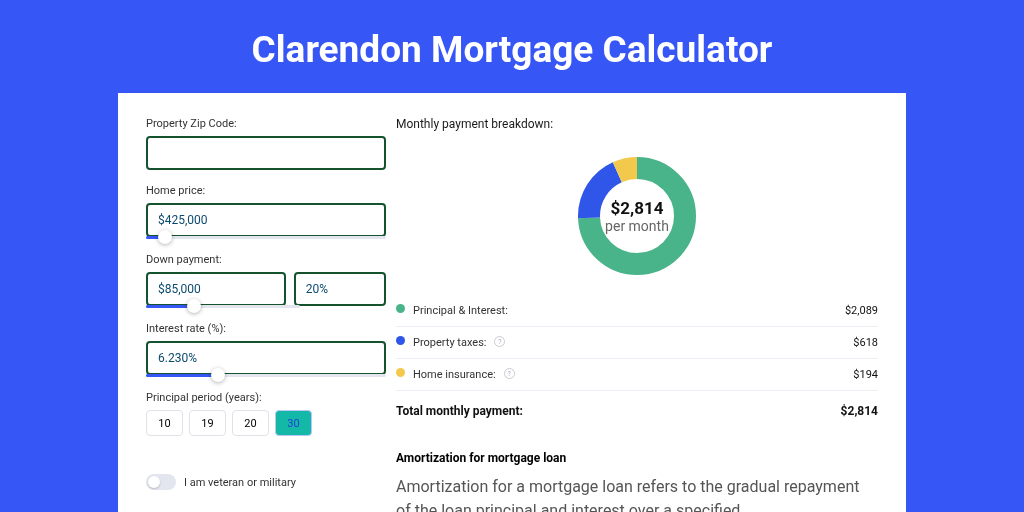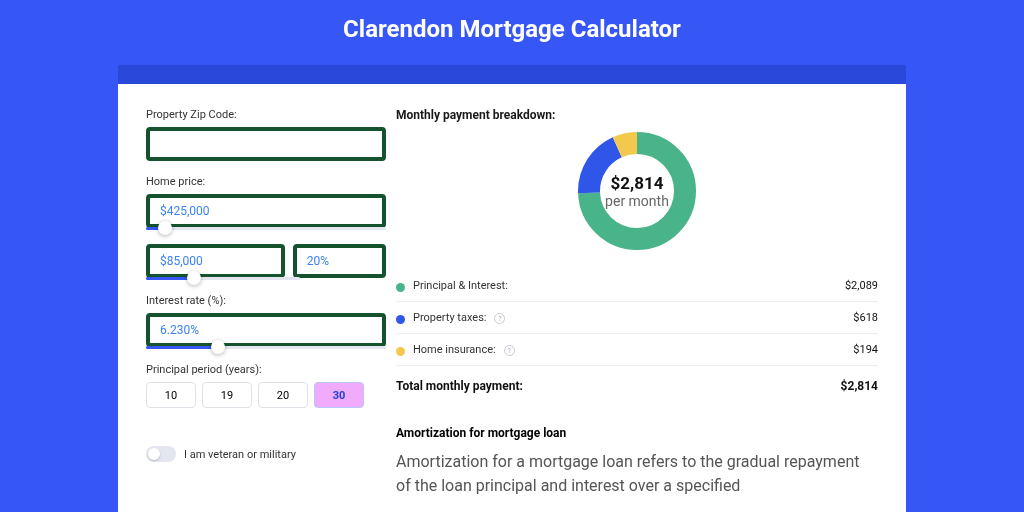--- a/index.html
+++ b/index.html
@@ -1,48 +1,48 @@
 <!DOCTYPE html>
 <html><head>
 <meta charset="utf-8">
 <style>
 *{box-sizing:border-box;margin:0;padding:0;font-family:-apple-system,BlinkMacSystemFont,"Segoe UI",Roboto,Arial,sans-serif}
 body{background:#3656f5;width:1024px;height:512px;overflow:hidden;display:flex;flex-direction:column;align-items:center}
-.page-title{color:#fff;font-size:24px;font-weight:700;margin-top:15px;margin-bottom:22px}
+.page-title{color:#fff;font-size:37px;font-weight:700;margin-top:28px;margin-bottom:22px}
 .banner{width:788px;height:28px;background:#2a49db}
 .card{width:788px;background:#fff;display:flex;padding:24px 28px 14px 28px;gap:10px;height:500px}
 .left{width:240px;display:flex;flex-direction:column}
 .right{flex:1;display:flex;flex-direction:column}
 .lbl{font-size:11px;color:#333;margin-bottom:6px}
-.inp{width:100%;height:34px;border:4px solid #14532d;border-radius:4px;padding:0 10px;font-size:12px;color:#3b82f6}
+.inp{width:100%;height:34px;border:2px solid #14532d;border-radius:4px;padding:0 10px;font-size:12px;color:#0c4a6e}
 .inp::placeholder{color:#999}
 .slider-track{height:3px;background:#e3e6ef;border-radius:3px;position:relative;margin-top:-1px}
 .slider-fill{height:3px;background:#3656f5;border-radius:3px;position:absolute;left:0;top:0}
 .slider-thumb{width:14px;height:14px;background:#fff;border-radius:50%;box-shadow:0 1px 4px rgba(0,0,0,.3);position:absolute;top:-6px;transform:translateX(-50%)}
 .field{margin-bottom:14px}
 .row2{display:flex;gap:8px}
 .row2 .inp:first-child{flex:1.7}
 .row2 .inp:last-child{flex:1}
 .periods{display:flex;gap:6px}
-.period-btn{border:1px solid #e0e2e8;background:#fff;border-radius:4px;height:26px;width:50px;font-size:11px;display:flex;align-items:center;justify-content:center;cursor:pointer}
-.period-btn.active{background:#f0abfc;border-color:#b9c6f9;color:#2140d8;font-weight:700}
+.period-btn{border:1px solid #e0e2e8;background:#fff;border-radius:4px;height:26px;width:37px;font-size:11px;display:flex;align-items:center;justify-content:center;cursor:pointer}
+.period-btn.active{background:#14b8a6;border-color:#b9c6f9;color:#2140d8;font-weight:400}
 .toggle-row{display:flex;align-items:center;gap:8px;margin-top:24px}
 .toggle{width:30px;height:16px;background:#e3e6ef;border-radius:10px;position:relative}
 .toggle-knob{width:12px;height:12px;background:#fff;border-radius:50%;position:absolute;top:2px;left:2px;box-shadow:0 1px 2px rgba(0,0,0,.2)}
 .toggle-label{font-size:11px;color:#333}
-.section-title{font-size:12px;font-weight:700;color:#1a1a1a;margin-bottom:4px}
+.section-title{font-size:12px;font-weight:400;color:#1a1a1a;margin-bottom:20px}
 .donut-wrap{display:flex;justify-content:center;margin:4px 0 18px}
 .donut{position:relative;width:122px;height:122px}
 .donut svg{transform:rotate(-90deg)}
 .donut-center{position:absolute;inset:0;display:flex;flex-direction:column;align-items:center;justify-content:center}
 .donut-amt{font-size:17px;font-weight:700;color:#111}
 .donut-sub{font-size:14px;color:#666}
 .breakdown-row{display:flex;align-items:center;justify-content:space-between;height:32px;border-bottom:1px solid #eceef3;font-size:11px}
 .breakdown-row:last-of-type{border-bottom:1px solid #eceef3}
-.br-left{display:flex;align-items:flex-end;gap:8px;color:#333}
+.br-left{display:flex;align-items:flex-start;gap:8px;color:#333}
 .dot{width:9px;height:9px;border-radius:50%}
 .info{width:11px;height:11px;border:1px solid #c9ccd6;border-radius:50%;display:inline-flex;align-items:center;justify-content:center;font-size:7px;color:#aab}
 .br-val{font-weight:400;color:#111}
 .total-row{display:flex;justify-content:space-between;align-items:center;height:40px;font-size:12px;font-weight:700;color:#111}
 .amort{margin-top:20px}
 .amort-title{font-size:12px;font-weight:700;margin-bottom:10px}
 .amort-text{font-size:16px;color:#555;line-height:1.5}
 </style>
 </head>
 <body>
@@ -61,20 +61,21 @@
     <div class="field">
       <div class="lbl">Home price:</div>
       <input class="inp" value="$425,000" style="">
       <div class="slider-track">
         <div class="slider-fill" style="width:8%"></div>
         <div class="slider-thumb" style="left:8%"></div>
       </div>
     </div>
 
     <div class="field">
+      <div class="lbl">Down payment:</div>
       <div class="row2">
         <input class="inp" value="$85,000" style="">
         <input class="inp" value="20%" style="">
       </div>
       <div class="slider-track" style="width:64%">
         <div class="slider-fill" style="width:31%"></div>
         <div class="slider-thumb" style="left:31%"></div>
       </div>
     </div>
 

